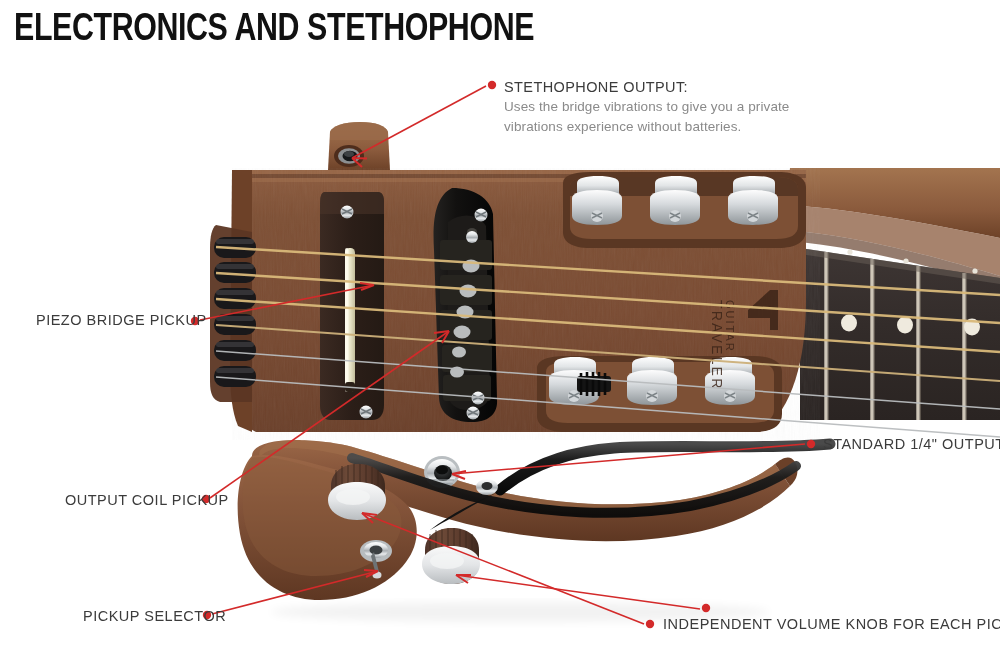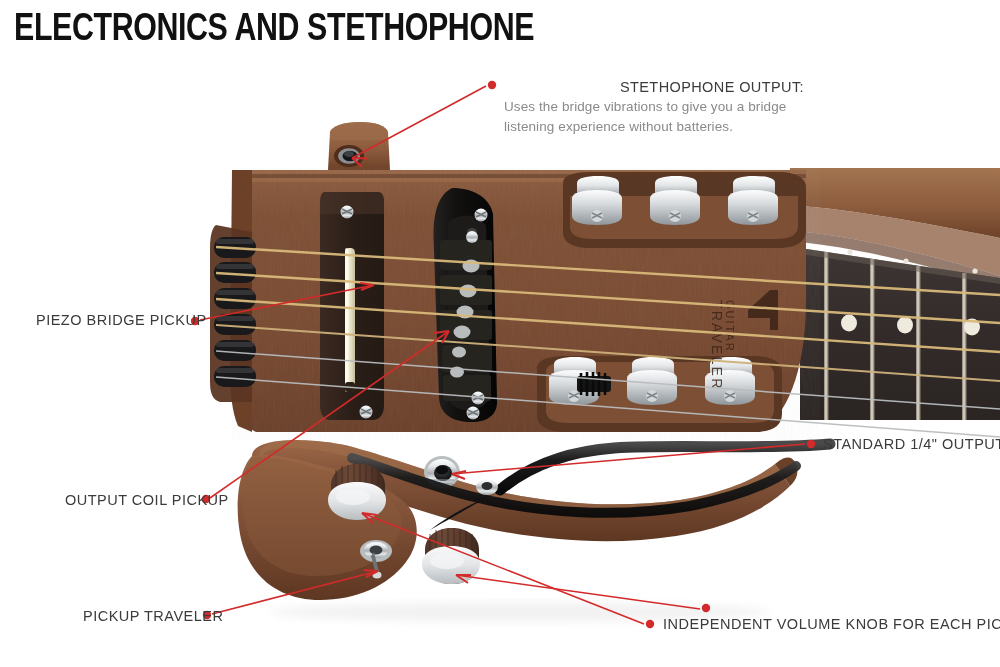--- a/index.html
+++ b/index.html
@@ -15,21 +15,20 @@
     font-weight:bold; font-size:38px; letter-spacing:-0.5px;
     color:#111111; transform:scaleX(0.80); transform-origin:left top;
     white-space:nowrap;
   }
 
   
   .callout { position:absolute; white-space:nowrap; }
   .callout .hdr {
     font-size:14.5px; color:#3b3b3b; letter-spacing:0.4px;
     font-family:"Liberation Sans", sans-serif;
-    text-align:right;
   }
   .callout .body {
     font-size:13.5px; color:#8a8a8a; line-height:1.45; letter-spacing:0.1px;
     white-space:normal; width:300px; margin-top:2px;
   }
   .lbl {
     position:absolute; white-space:nowrap;
     font-size:14.5px; color:#3b3b3b; letter-spacing:0.5px;
   }
 
@@ -497,26 +496,26 @@
       <circle cx="811" cy="444" r="4.2"></circle>
       <circle cx="650" cy="624" r="4.2"></circle>
       <circle cx="706" cy="608" r="4.2"></circle>
     </g>
   </svg>
 
   <div class="title">ELECTRONICS AND STETHOPHONE</div>
 
   <div class="callout" style="left:504px; top:79px;">
     <div class="hdr">STETHOPHONE OUTPUT:</div>
-    <div class="body">Uses the bridge vibrations to give you a bridge listening experience without batteries.</div>
+    <div class="body">Uses the bridge vibrations to give you a private vibrations experience without batteries.</div>
   </div>
 
   <div class="lbl" style="left:36px; top:312px;text-align:right;">PIEZO BRIDGE PICKUP</div>
 
   <div class="lbl" style="left:65px; top:492px;">OUTPUT COIL PICKUP</div>
 
-  <div class="lbl" style="left:83px; top:608px;">PICKUP TRAVELER</div>
+  <div class="lbl" style="left:83px; top:608px;">PICKUP SELECTOR</div>
 
   <div class="lbl" style="left:823px; top:436px;">STANDARD 1/4" OUTPUT</div>
 
   <div class="lbl" style="left:663px; top:616px;">INDEPENDENT VOLUME KNOB FOR EACH PICKUP</div>
 
 </div>
 
 </body></html>

